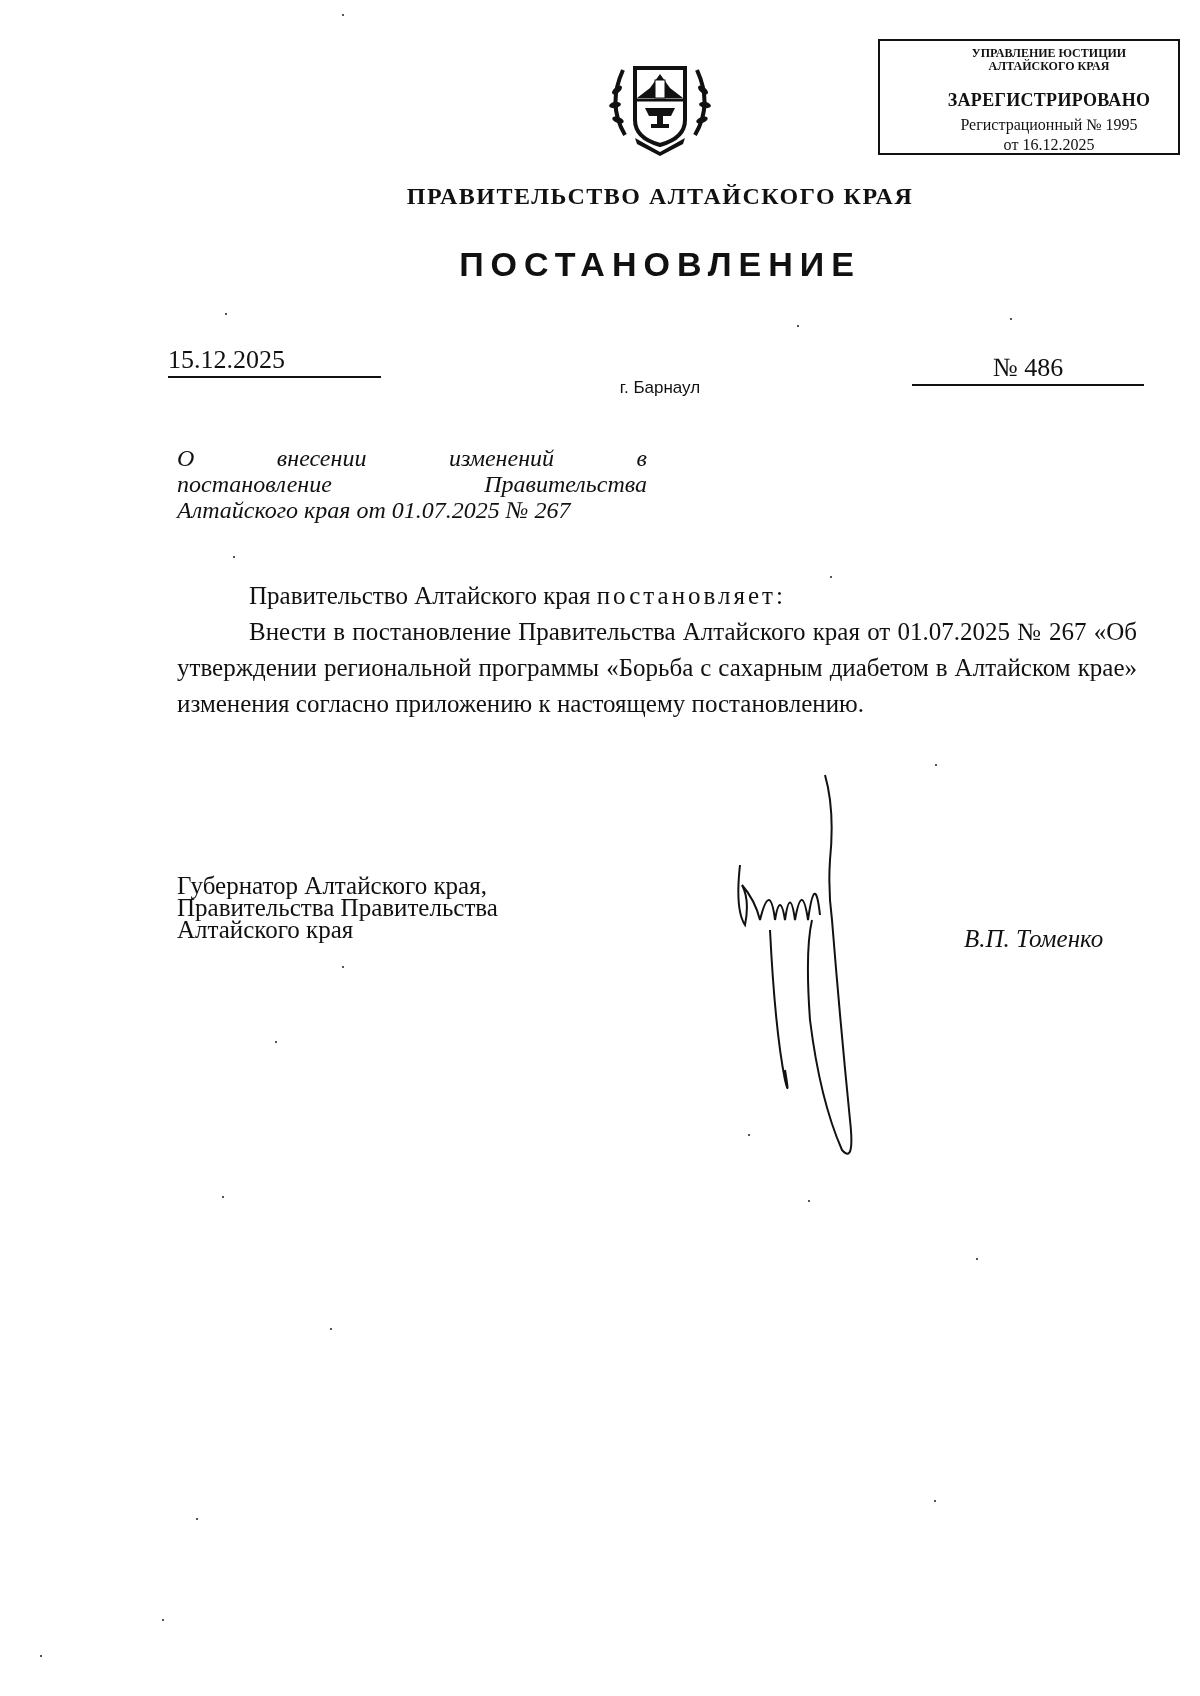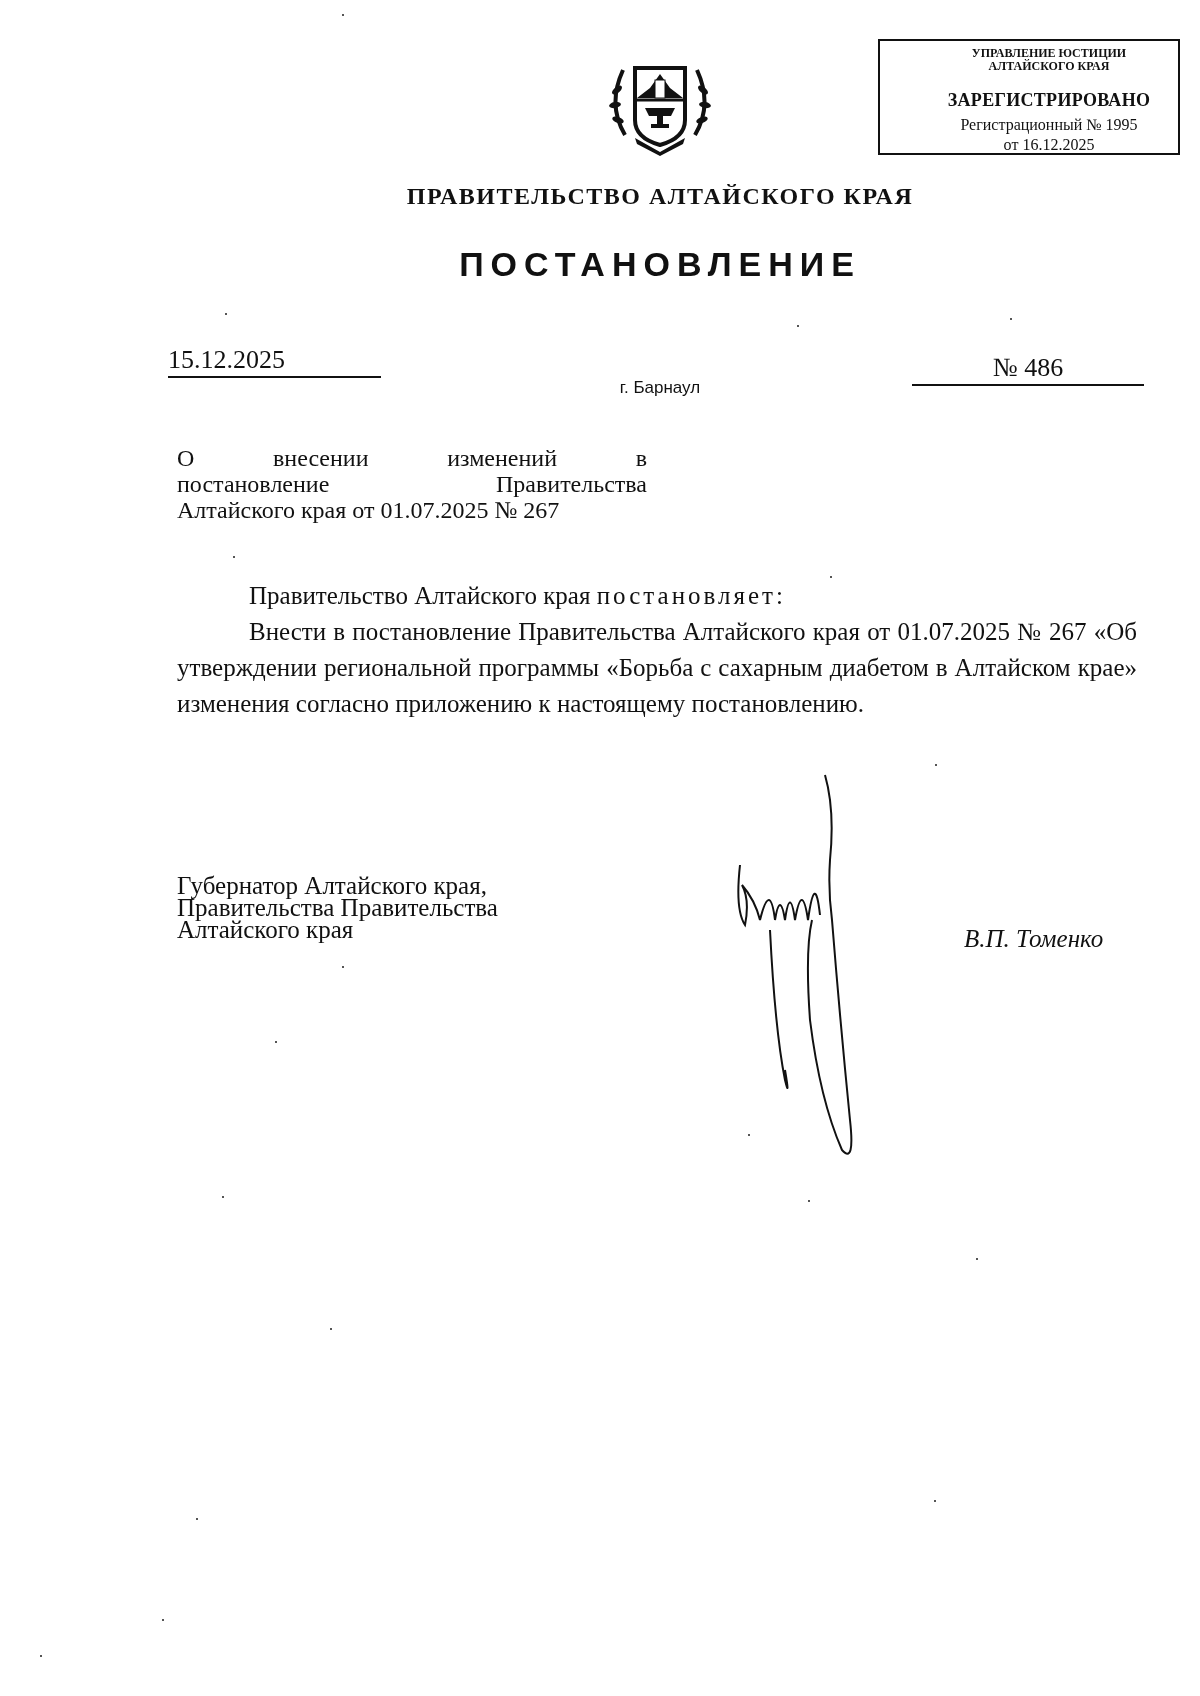--- a/index.html
+++ b/index.html
@@ -10,21 +10,21 @@
   .stamp .s2 { font-weight:bold; font-size:12px; line-height:13px; }
   .stamp .s3 { font-weight:bold; font-size:18px; line-height:30px; margin-top:12px; letter-spacing:0.3px; }
   .stamp .s4 { font-size:16px; line-height:20px; }
   .stamp .s5 { font-size:16px; line-height:20px; }
   .gov { left:0; width:1320px; top:183px; text-align:center; font-weight:bold; font-size:24px; letter-spacing:1.5px; }
   .title { left:0; width:1320px; top:245px; text-align:center; font-family:"Liberation Sans", sans-serif; font-weight:bold; font-size:34px; letter-spacing:7px; }
   .date { left:168px; top:344px; width:213px; font-size:26px; border-bottom:2px solid #111; padding-left:0; line-height:32px; }
   .num { left:912px; top:344px; width:232px; font-size:26px; border-bottom:2px solid #111; text-align:center; line-height:32px;margin-top:8px; }
   .city { left:0; width:1320px; top:378px; text-align:center; font-family:"Liberation Sans", sans-serif; font-size:17px; }
   .subj { left:177px; top:445px; width:470px; font-size:24px; line-height:26px; text-align:justify; }
-  .subj div { text-align:justify; text-align-last:justify; }
+  .subj div { text-align:justify; text-align-last:justify;font-style:italic; }
   .subj div.last { text-align-last:left; }
   .body { left:177px; top:578px; width:960px; font-size:25px; line-height:36px; }
   .body p { margin:0; text-indent:72px; text-align:justify; }
   .spaced { letter-spacing:3px; }
   .sign-left { left:177px; top:875px; font-size:25px; line-height:22px; }
   .sign-name { left:964px; top:925px; font-size:25px;font-style:italic; }
   .dot { width:2px; height:2px; background:#555; }
 </style>
 </head>
 <body>

